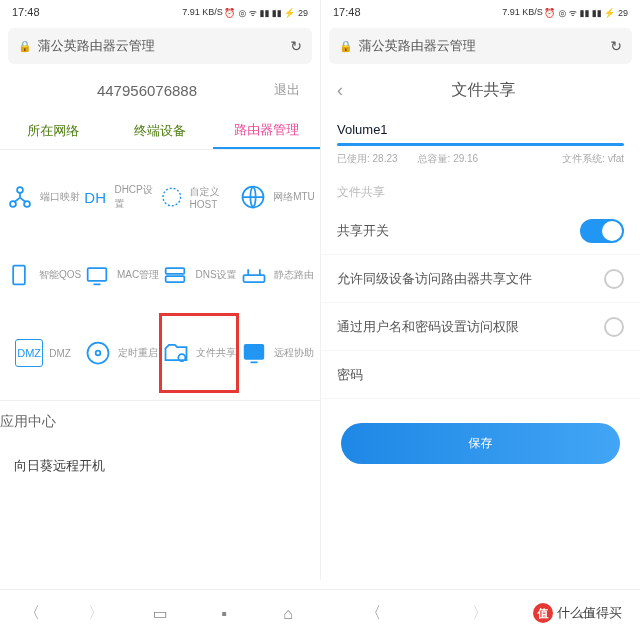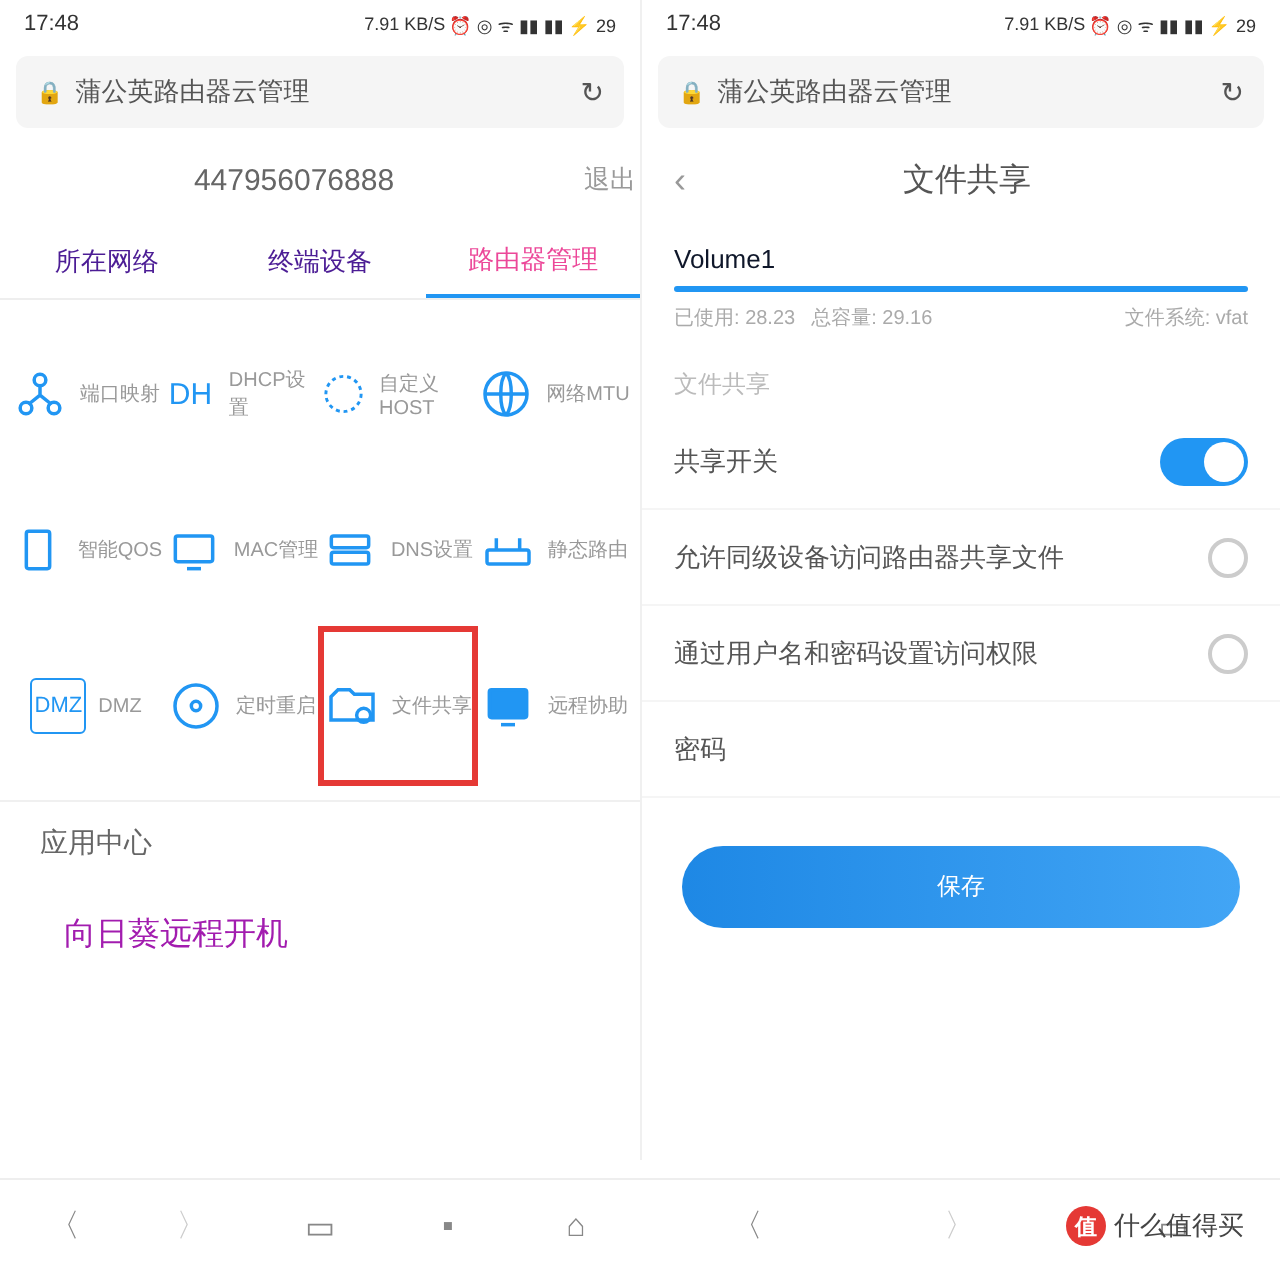--- a/index.html
+++ b/index.html
@@ -6,40 +6,40 @@
 body{background:#fff;width:640px;height:637px;overflow:hidden;position:relative}
 .screens{display:flex;height:580px}
 .screen{width:320px;display:flex;flex-direction:column;background:#fff}
 .screen+.screen{border-left:1px solid #f0f0f0}
 .status-bar{height:24px;display:flex;align-items:center;padding:0 12px;font-size:11px;color:#333}
 .status-bar .time{font-weight:500}
 .status-bar .right{margin-left:auto;display:flex;gap:2px;align-items:center;font-size:9px}
 .addr-bar{height:36px;margin:4px 8px;background:#f5f5f5;border-radius:6px;display:flex;align-items:center;padding:0 10px;font-size:13px;color:#555}
 .addr-bar .lock{margin-right:6px;font-size:11px}
 .addr-bar .refresh{margin-left:auto;font-size:14px;color:#555}
-.header-row{height:44px;display:flex;align-items:center;padding:0 2px;font-size:15px;color:#333}
+.header-row{height:44px;display:flex;align-items:center;padding:0 20px;font-size:15px;color:#333}
 .header-row .id{flex:1;text-align:center;color:#666}
 .header-row .exit{color:#999;font-size:13px}
 .tabs{height:38px;display:flex;border-bottom:1px solid #eee}
-.tab{flex:1;display:flex;align-items:center;justify-content:center;font-size:13px;color:#4c1d95}
+.tab{flex:1;display:flex;align-items:center;justify-content:center;font-size:13px;color:#4d7c0f}
 .tab.active{color:#ec4899;border-bottom:2px solid #2196f3}
 .grid{display:grid;grid-template-columns:repeat(4,1fr);padding:8px 4px}
 .grid-item{height:78px;display:flex;flex-direction:row;align-items:center;justify-content:center;gap:6px;position:relative}
 .grid-item .icon{width:28px;height:28px;color:#2196f3;display:flex;align-items:center;justify-content:center}
 .grid-item .label{font-size:10px;color:#999}
 .grid-item.hl{outline:3px solid #e53935;outline-offset:-2px}
-.section-header{padding:12px 20px;font-size:14px;color:#666;border-top:1px solid #f0f0f0}
-.app-item{padding:14px 32px;font-size:16px;color:#a21caf}
+.section-header{padding:12px 0;font-size:14px;color:#666;border-top:1px solid #f0f0f0}
+.app-item{padding:14px 14px;font-size:13px;color:#404040}
 .title-bar{height:44px;display:flex;align-items:center;padding:0 16px}
 .title-bar .back{font-size:18px;color:#999}
 .title-bar .title{flex:1;text-align:center;font-size:16px;color:#555}
 .volume{padding:10px 16px 4px}
 .volume .name{font-size:13px;color:#0f172a;margin-bottom:6px}
 .progress{height:3px;background:#2196f3;border-radius:2px;margin-bottom:6px}
-.volume .meta{display:flex;font-size:10px;color:#aaa;gap:8px}
+.volume .meta{display:flex;font-size:10px;color:#aaa;gap:20px}
 .volume .meta .fs{margin-left:auto}
 .section-label{padding:14px 16px 6px;font-size:12px;color:#bbb}
 .list-row{height:48px;display:flex;align-items:center;padding:0 16px;font-size:13px;color:#555;border-bottom:1px solid #f5f5f5}
 .list-row .ctrl{margin-left:auto}
 .toggle{width:44px;height:24px;background:#2196f3;border-radius:12px;position:relative}
 .toggle::after{content:"";position:absolute;right:2px;top:2px;width:20px;height:20px;background:#fff;border-radius:50%}
 .radio{width:20px;height:20px;border:2px solid #ccc;border-radius:50%}
 .save-btn{margin:24px 20px;height:41px;background:linear-gradient(to right,#1e88e5,#42a5f5);border-radius:22px;display:flex;align-items:center;justify-content:center;color:#fff;font-size:12px}
 .nav-bar{position:absolute;bottom:0;left:0;height:48px;display:flex;align-items:center;justify-content:space-around;border-top:1px solid #eee;background:#fff}
 .nav-bar.left{width:320px}

